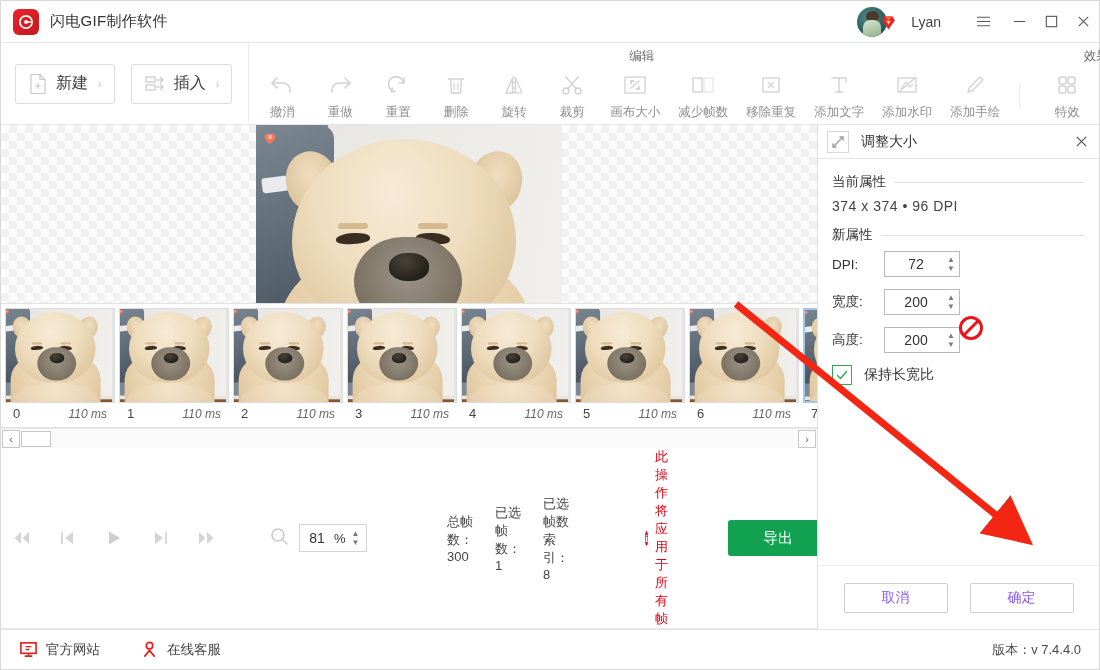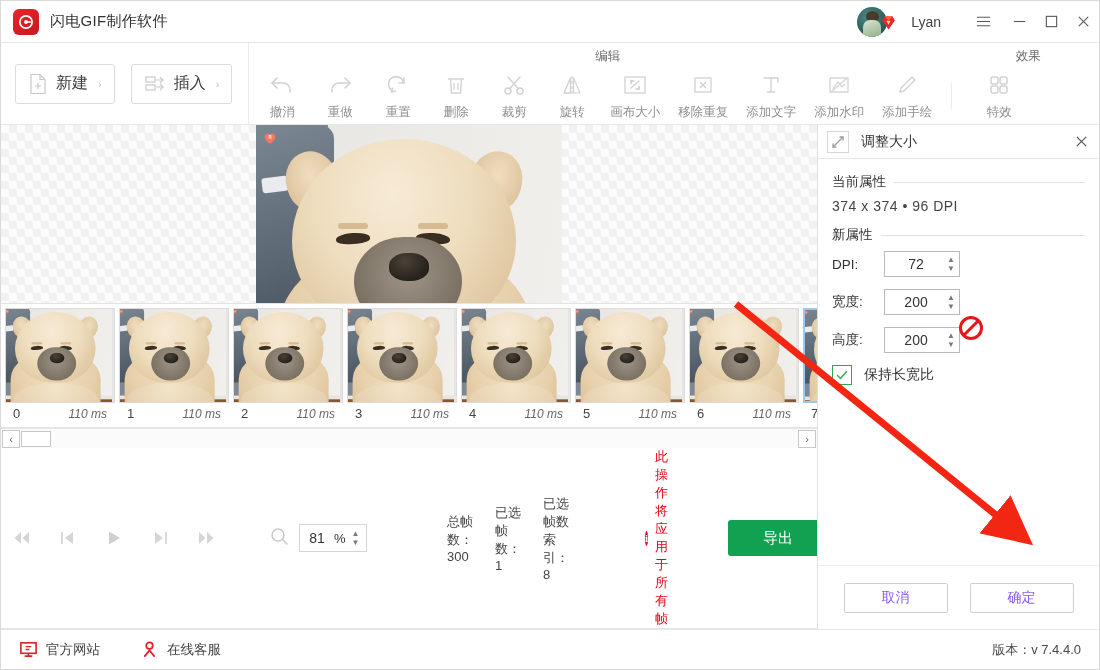--- a/index.html
+++ b/index.html
@@ -444,50 +444,59 @@
                 <path d="M5.5 6l1 14h9l1-14" fill="none" stroke="#d2d2d2" stroke-width="1.4"></path>
                 <path d="M9 10v7M13 10v7" stroke="#d2d2d2" stroke-width="1.2"></path>
               </svg>
           </span>
           <span class="tlabel">删除</span>
         </div>
 
         <div class="tool">
           <span class="ticon">
             <svg width="24" height="24" viewBox="0 0 24 24">
+                <path d="M12 3v18" stroke="#d2d2d2" stroke-width="1.2" stroke-dasharray="3 2"></path>
+                <path d="M10.5 5L4 20h6.5z" fill="none" stroke="#d2d2d2" stroke-width="1.4" stroke-linejoin="round"></path>
+                <path d="M13.5 5L20 20h-6.5z" fill="none" stroke="#d2d2d2" stroke-width="1.2" stroke-linejoin="round"></path>
+              </svg>
+          </span>
+          <span class="tlabel">旋转</span>
+        </div>
+
+        <div class="tool">
+          <span class="ticon">
+            <svg width="24" height="24" viewBox="0 0 24 24">
                 <circle cx="6" cy="18" r="3" fill="none" stroke="#d2d2d2" stroke-width="1.4"></circle>
                 <circle cx="18" cy="18" r="3" fill="none" stroke="#d2d2d2" stroke-width="1.4"></circle>
                 <path d="M7.5 16L18 4M16.5 16L6 4" stroke="#d2d2d2" stroke-width="1.4" stroke-linecap="round"></path>
               </svg>
           </span>
           <span class="tlabel">裁剪</span>
-        </div>
-
-        <div class="tool">
-          <span class="ticon">
-            <svg width="24" height="24" viewBox="0 0 24 24">
-                <path d="M12 3v18" stroke="#d2d2d2" stroke-width="1.2" stroke-dasharray="3 2"></path>
-                <path d="M10.5 5L4 20h6.5z" fill="none" stroke="#d2d2d2" stroke-width="1.4" stroke-linejoin="round"></path>
-                <path d="M13.5 5L20 20h-6.5z" fill="none" stroke="#d2d2d2" stroke-width="1.2" stroke-linejoin="round"></path>
-              </svg>
-          </span>
-          <span class="tlabel">旋转</span>
         </div>
 
         <div class="tool wide">
           <span class="ticon">
             <svg width="26" height="24" viewBox="0 0 26 24">
                 <rect x="3" y="4" width="20" height="16" fill="none" stroke="#d2d2d2" stroke-width="1.3"></rect>
                 <path d="M9 15l8-7M9 9.5V8h1.5M17 14.5V16h-1.5" stroke="#d2d2d2" stroke-width="1.3" stroke-linecap="round"></path>
                 <path d="M9 8l3 0M9 8l0 3M17 16l-3 0M17 16l0-3" stroke="#d2d2d2" stroke-width="1.3" stroke-linecap="round"></path>
               </svg>
           </span>
           <span class="tlabel">画布大小</span>
         </div>
 
+        <div class="tool wide">
+          <span class="ticon">
+            <svg width="26" height="24" viewBox="0 0 26 24">
+                <rect x="3" y="5" width="9" height="14" fill="none" stroke="#d2d2d2" stroke-width="1.3"></rect>
+                <rect x="14" y="5" width="9" height="14" fill="none" stroke="#e7e7e7" stroke-width="1.3"></rect>
+              </svg>
+          </span>
+          <span class="tlabel">减少帧数</span>
+        </div>
 
         <div class="tool wide">
           <span class="ticon">
             <svg width="26" height="24" viewBox="0 0 26 24">
                 <rect x="5" y="5" width="16" height="14" fill="none" stroke="#d2d2d2" stroke-width="1.3"></rect>
                 <path d="M10 9l6 6M16 9l-6 6" stroke="#d2d2d2" stroke-width="1.3"></path>
               </svg>
           </span>
           <span class="tlabel">移除重复</span>
         </div>

